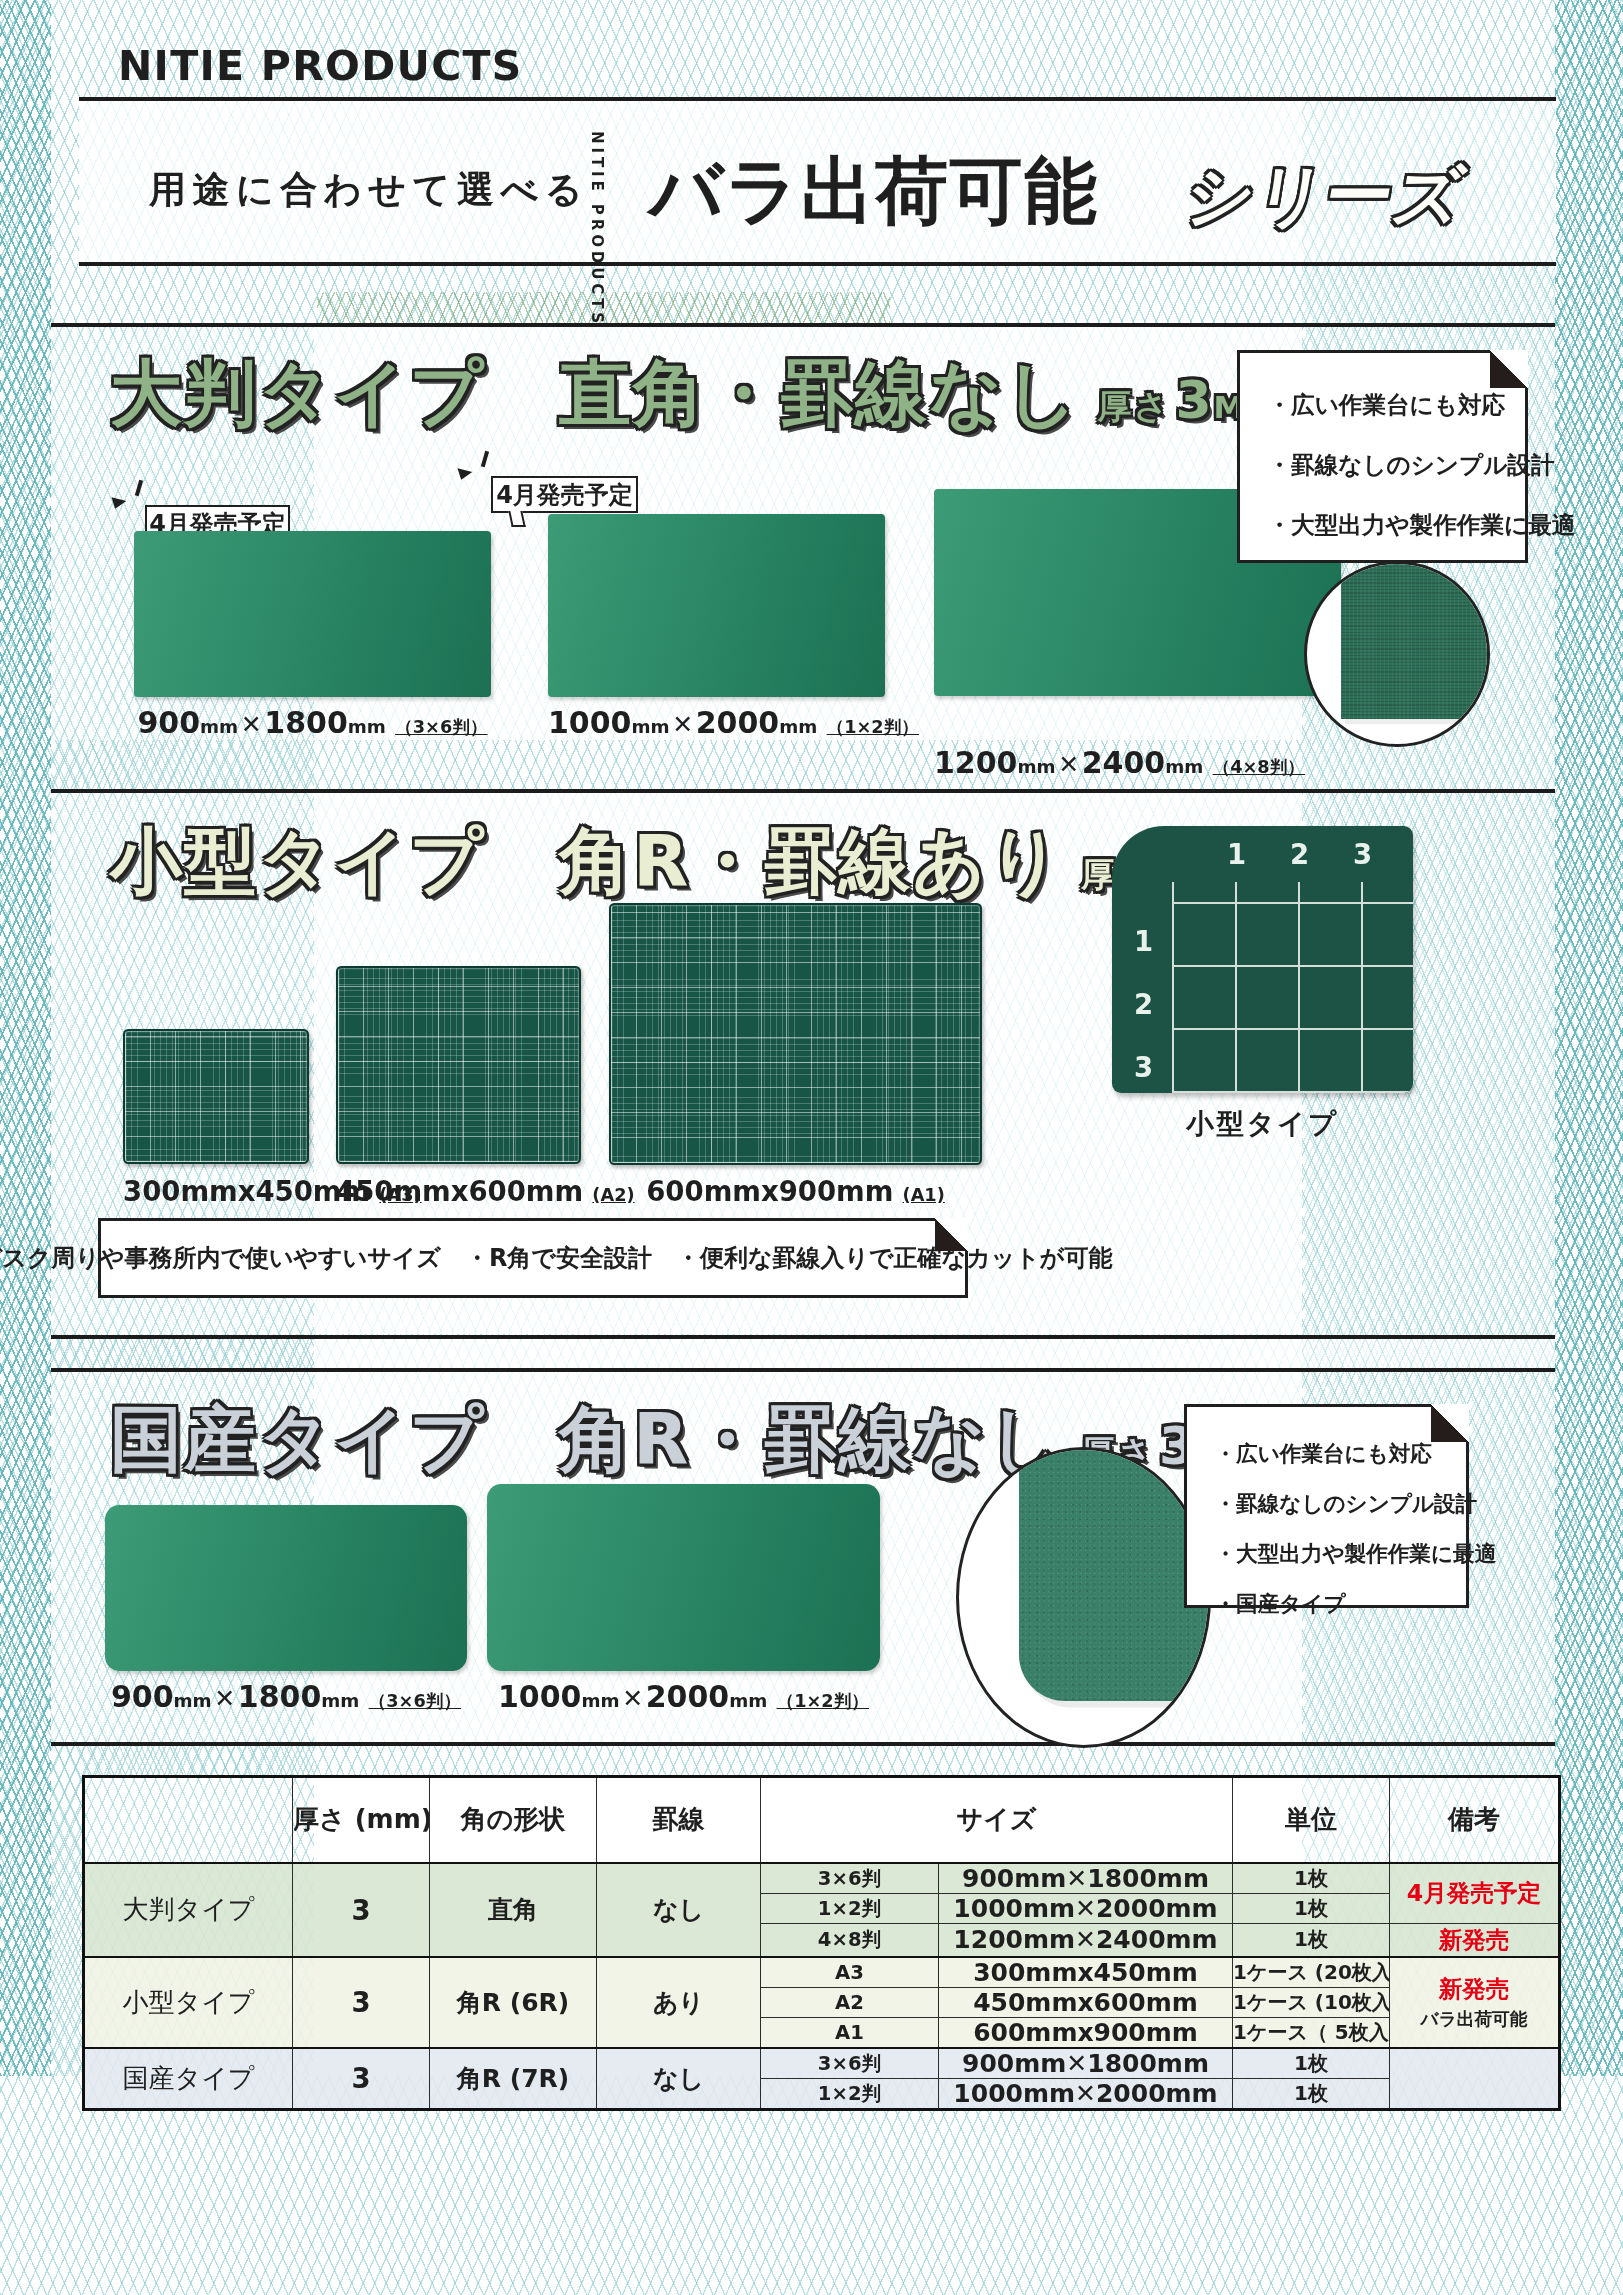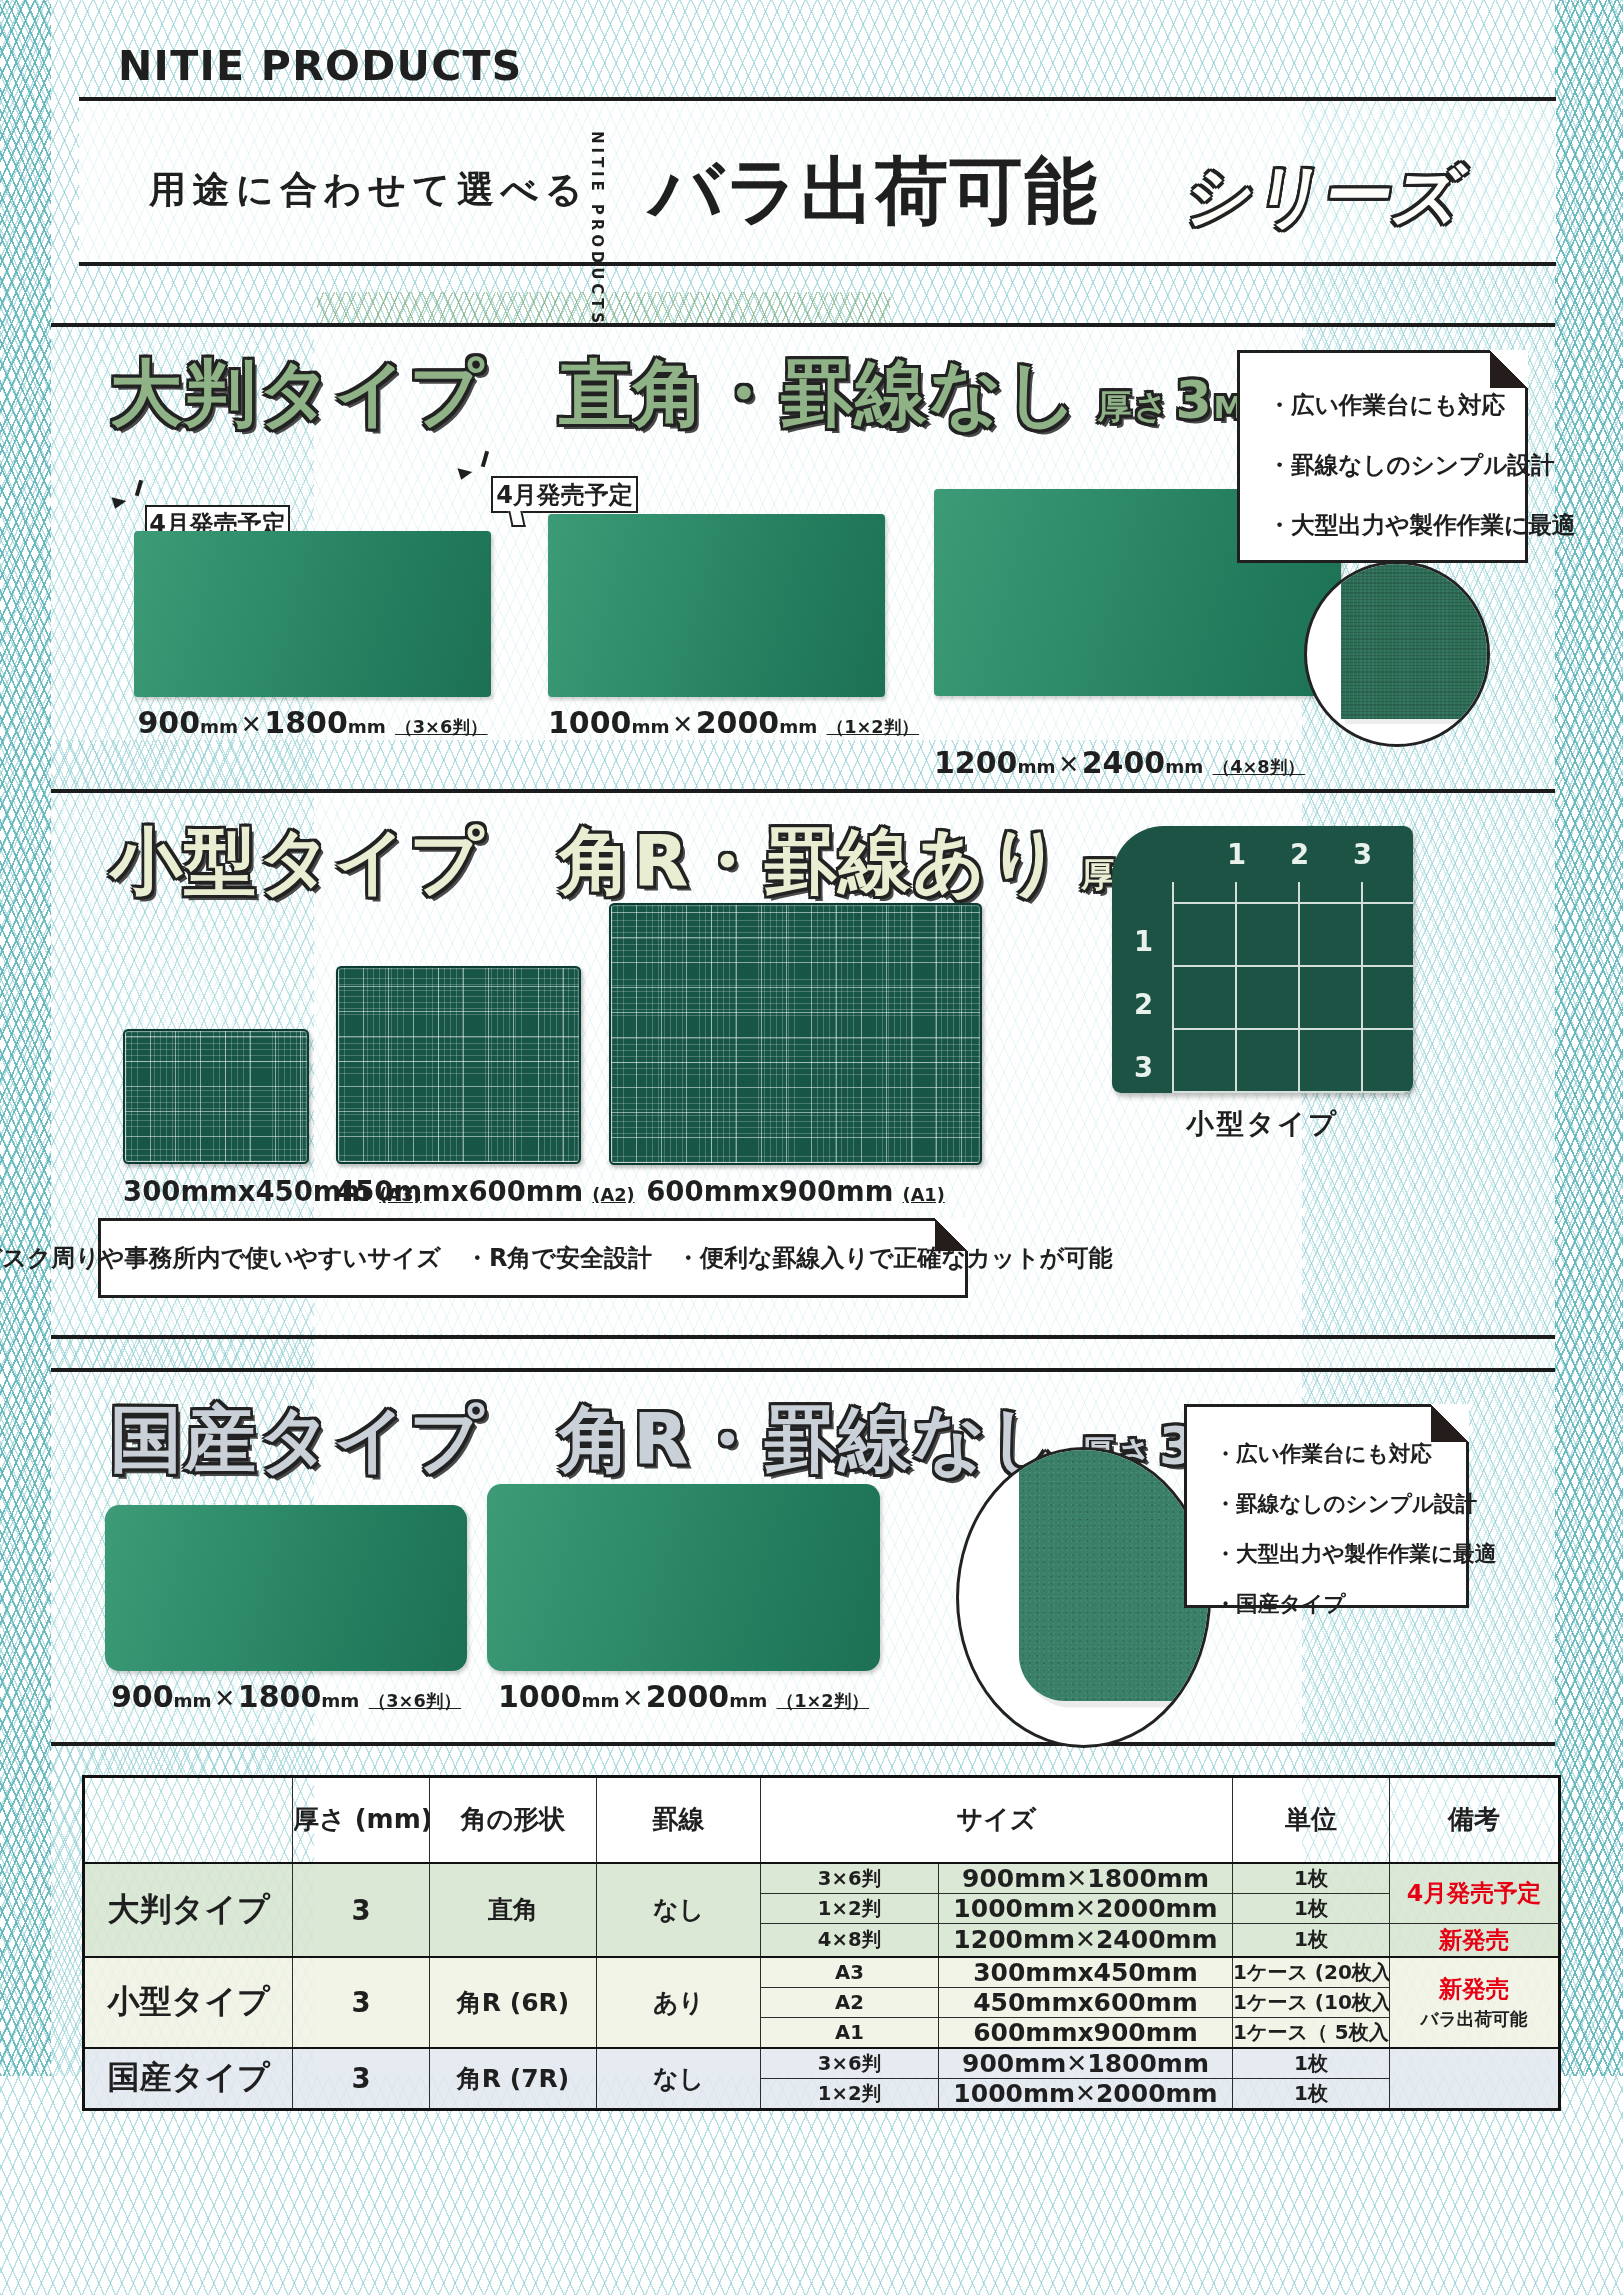--- a/index.html
+++ b/index.html
@@ -119,21 +119,21 @@
       table-layout:fixed; border:3.3px solid #111; }
   table.spec th, table.spec td { border:1.6px solid #2c2c2c; text-align:center; vertical-align:middle;
       overflow:hidden; white-space:nowrap; }
   table.spec thead th { height:86px; font-size:26px; font-weight:700; background:transparent;border-radius:17px; }
   table.spec td { height:27px; }
   tr.group-start td { border-top:2.9px solid #111; }
   table.spec thead tr th { border-bottom:2.9px solid #111; }
   .bg-g1 { background:rgba(215,229,208,.88); }
   .bg-g2 { background:rgba(240,243,228,.88); }
   .bg-g3 { background:rgba(227,231,239,.88); }
-  .cell-type { font-size:32px; font-weight:700; }
+  .cell-type { font-size:26px; font-weight:400; }
   .cell-th   { font-size:27.5px; font-weight:700; }
   .cell-val  { font-size:25px; font-weight:700; }
   .cell-fmt  { font-size:19.6px; font-weight:700; }
   .cell-size { font-size:25px; font-weight:800; }
   .cell-unit { font-size:20px; font-weight:700; }
   .note-red  { color:#e60013; font-size:23.6px; font-weight:800; }
   .note-sub  { color:#1f1f1f; font-size:17.7px; font-weight:700; margin-top:1.3px; }
 </style>
 </head>
 <body>

